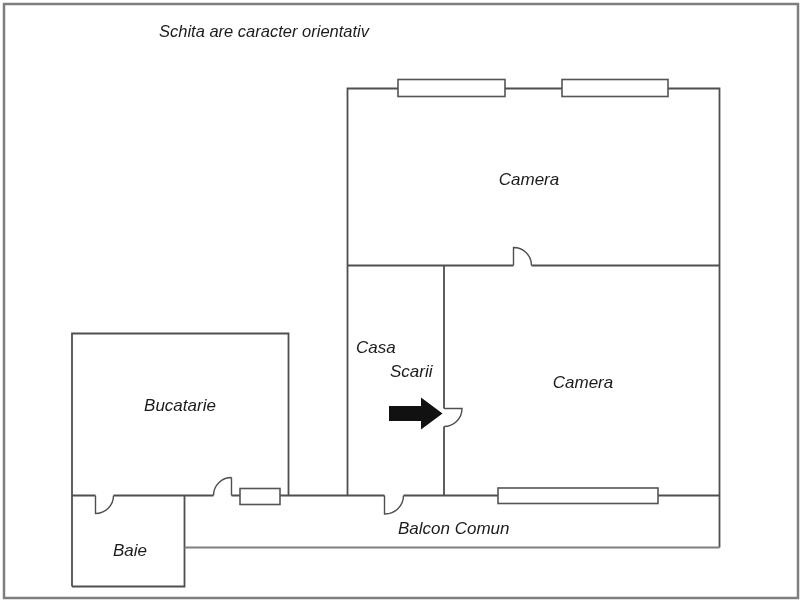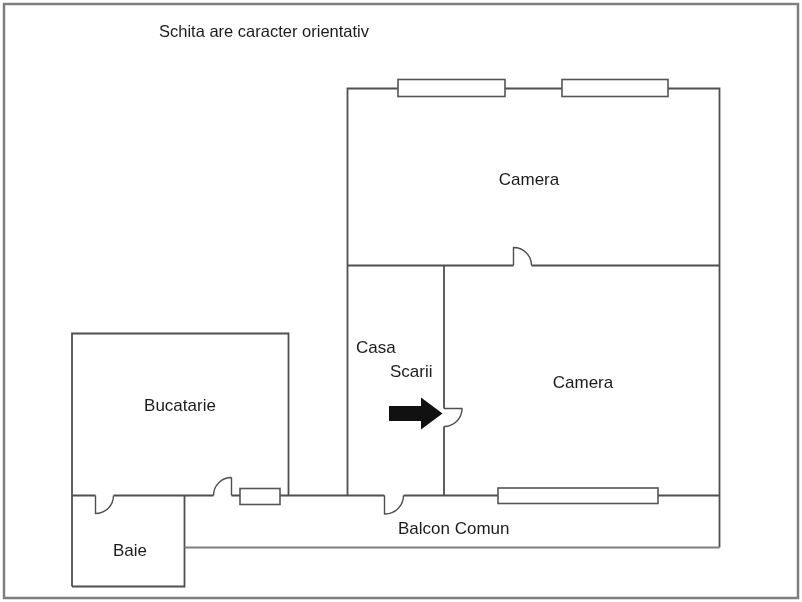--- a/index.html
+++ b/index.html
@@ -7,20 +7,21 @@
     padding: 0;
     background: #ffffff;
   }
   .canvas {
     position: relative;
     width: 802px;
     height: 602px;
     background: #ffffff;
     font-family: "Liberation Sans", sans-serif;
     overflow: hidden;
+    font-style: italic;
   }
   svg { position: absolute; left: 0; top: 0; }
   .outer-border { fill: none; stroke: #7f7f7f; stroke-width: 2.5; }
   .wall   { fill: none; stroke: #4f4f4f; stroke-width: 1.8; }
   .graywall { fill: none; stroke: #7f7f7f; stroke-width: 2; }
   .door   { fill: none; stroke: #4f4f4f; stroke-width: 1.4; }
   .window { fill: #ffffff; stroke: #555555; stroke-width: 1.6; }
   .arrow  { fill: #111111; stroke: none; }
   text {
     fill: #1c1c1c;

